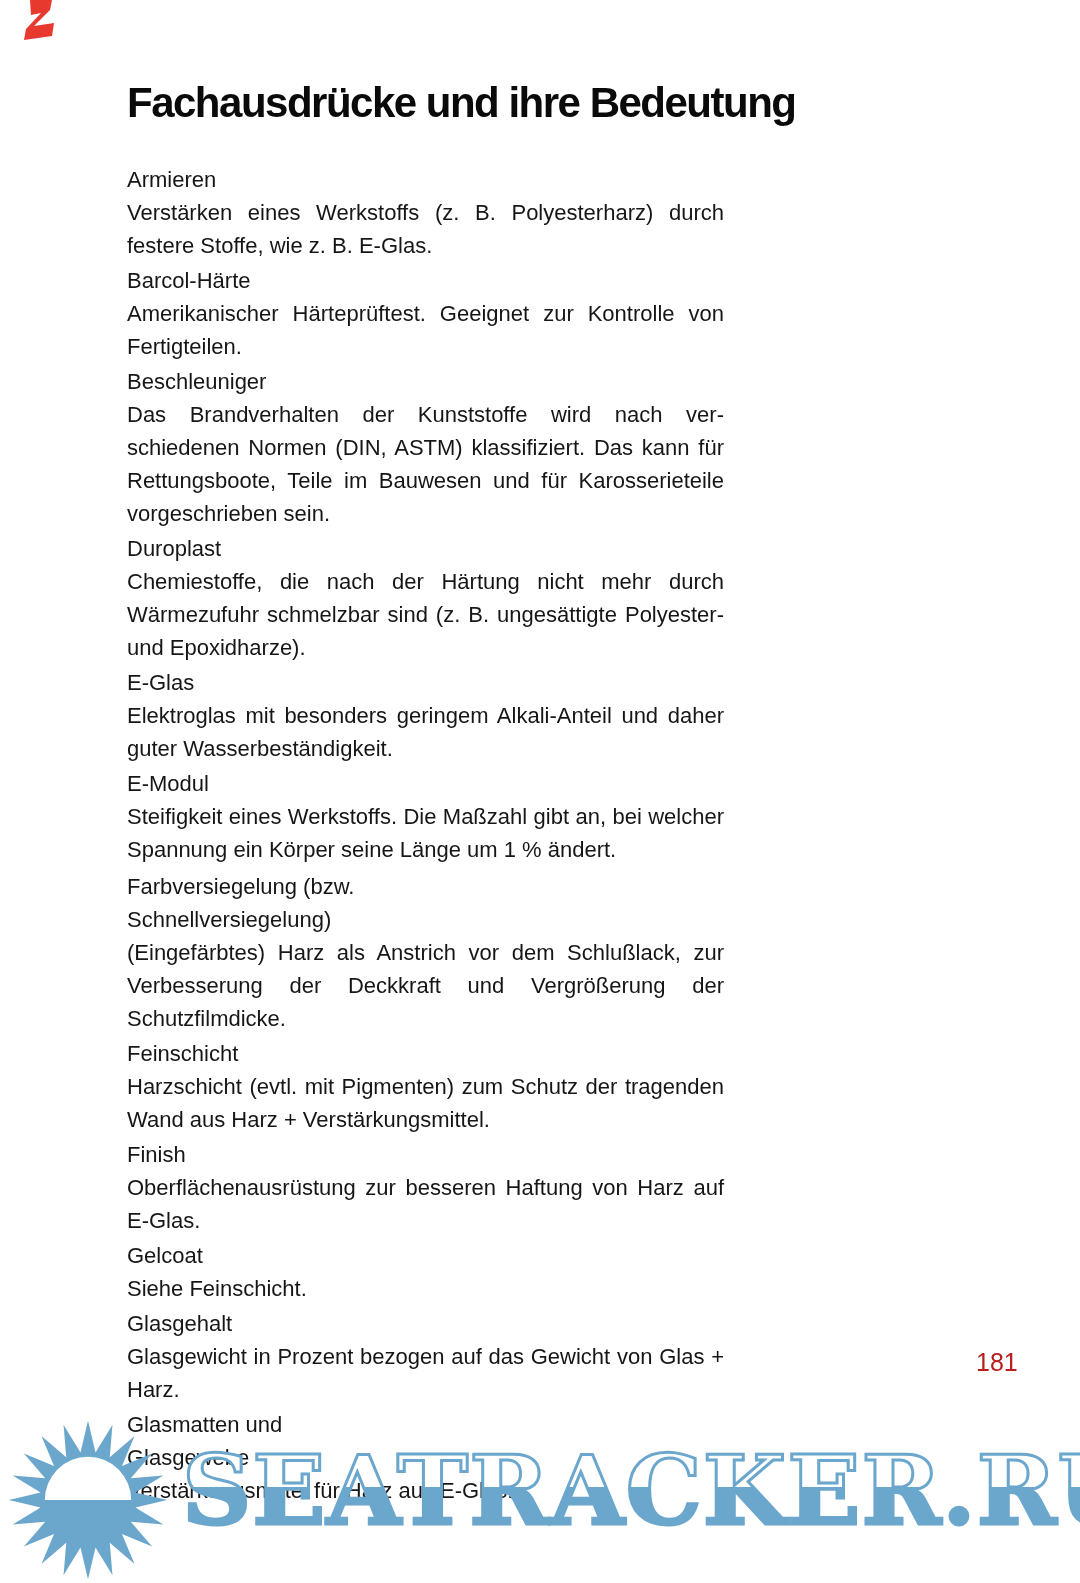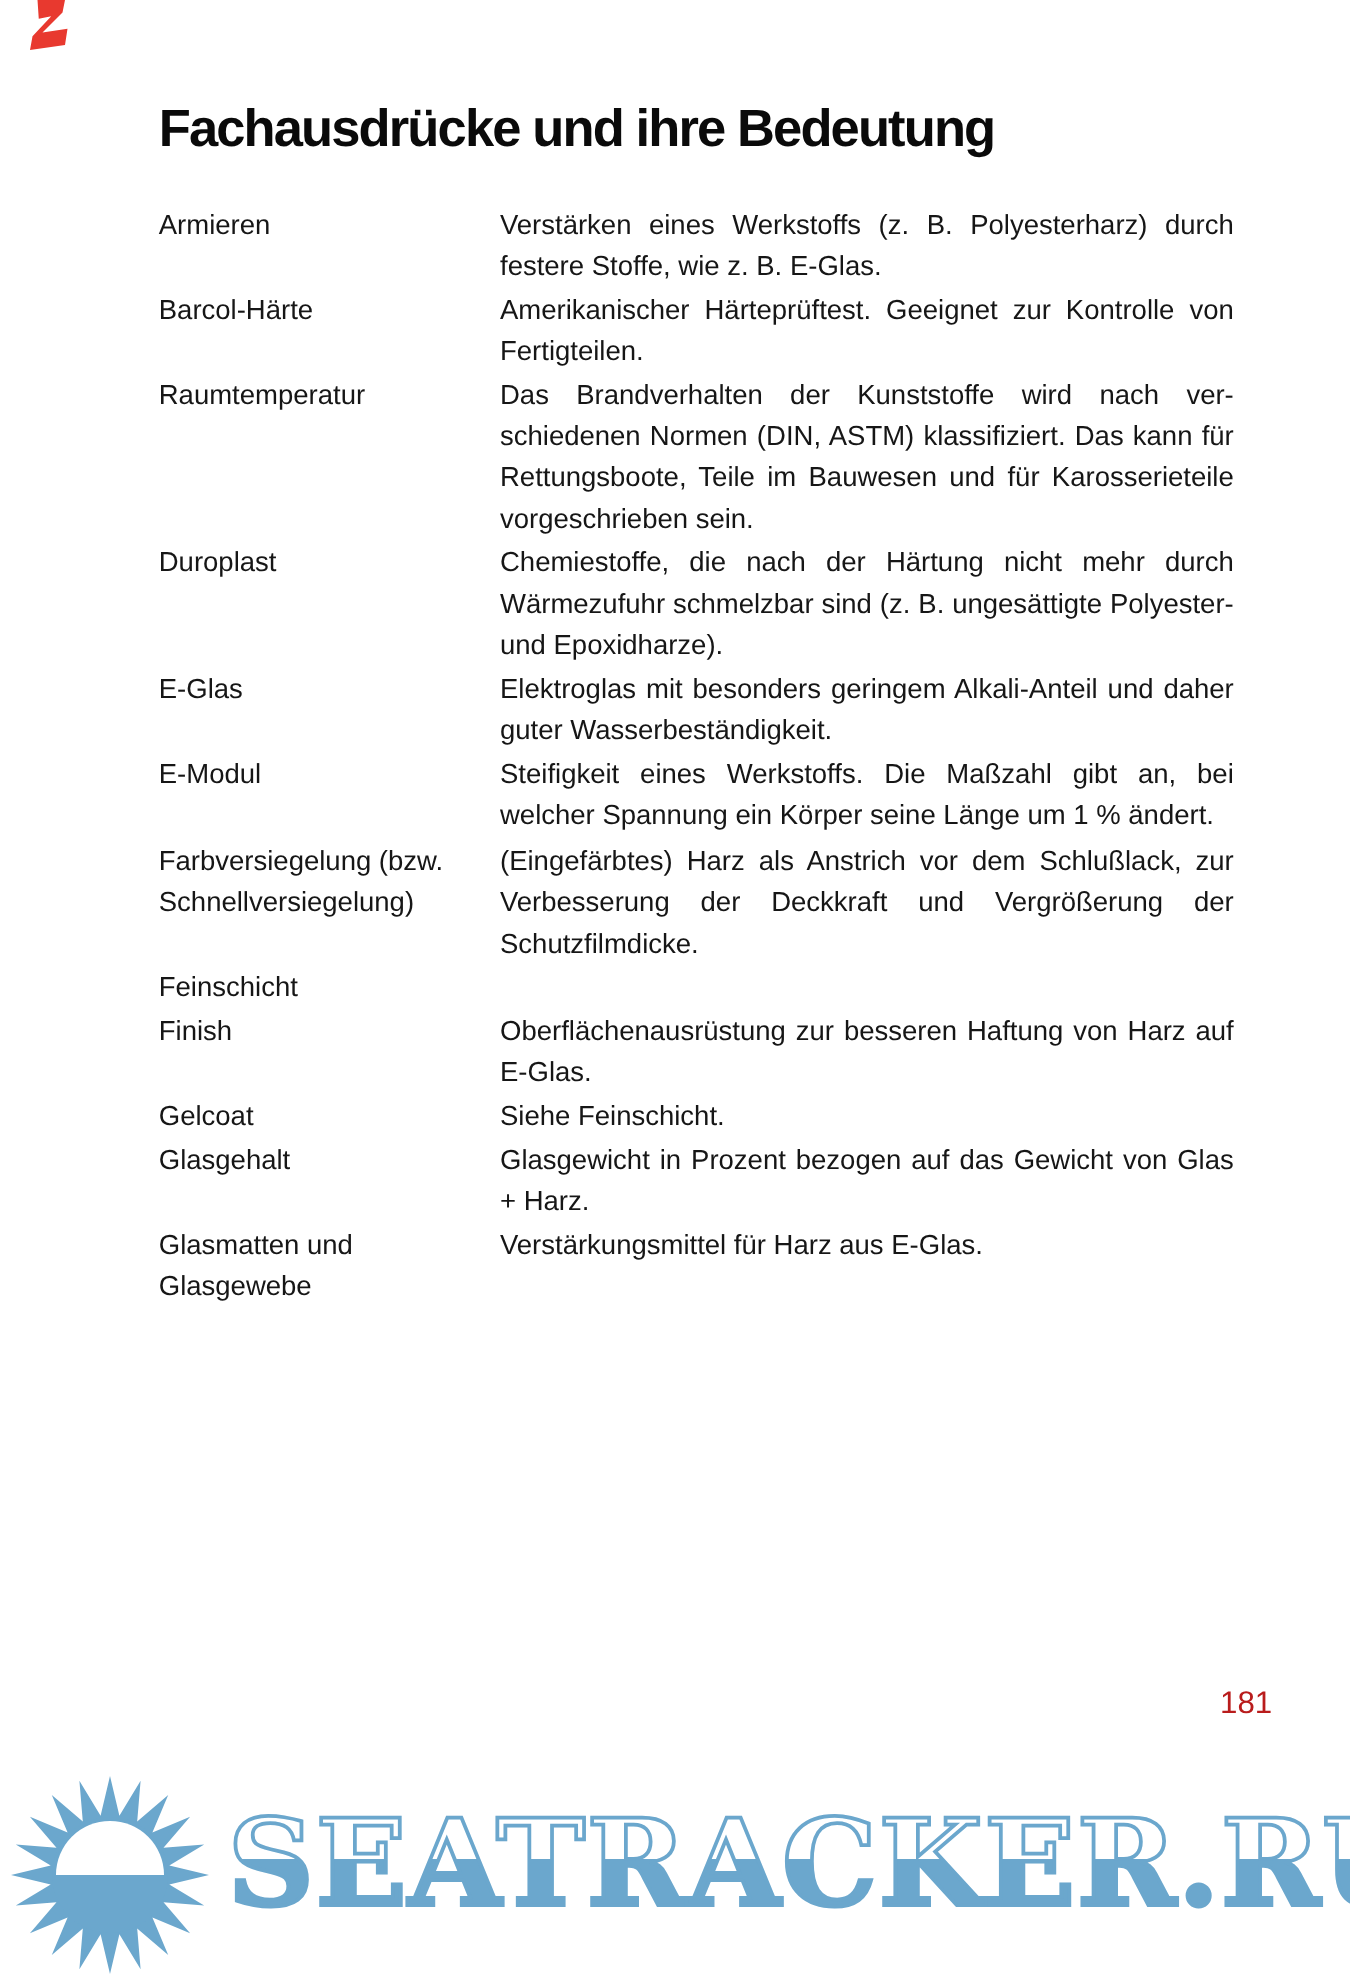--- a/index.html
+++ b/index.html
@@ -24,20 +24,21 @@
     font-weight: 700;
     letter-spacing: -1.5px;
     color: #0a0a0a;
     margin-bottom: 37px;
   }
   .entry {
     display: flex;
     margin-bottom: 2px;
     font-size: 22px;
     line-height: 33px;
+    flex-direction: column;
   }
   .term {
     width: 263px;
     flex-shrink: 0;
     padding-right: 10px;
   }
   .def {
     flex: 1;
     width: 597px;
     text-align: justify;
@@ -94,21 +95,21 @@
 
   <div class="entry">
     <div class="term">Armieren</div>
     <div class="def">Verstärken eines Werkstoffs (z. B. Polyesterharz) durch festere Stoffe, wie z. B. E-Glas.</div>
   </div>
   <div class="entry">
     <div class="term">Barcol-Härte</div>
     <div class="def">Amerikanischer Härteprüftest. Geeignet zur Kontrolle von Fertigteilen.</div>
   </div>
   <div class="entry">
-    <div class="term">Raumtemperatur</div>
+    <div class="term">Beschleuniger</div>
     <div class="def">Das Brandverhalten der Kunststoffe wird nach ver­schiedenen Normen (DIN, ASTM) klassifiziert. Das kann für Rettungsboote, Teile im Bauwesen und für Karosserieteile vorgeschrieben sein.</div>
   </div>
   <div class="entry">
     <div class="term">Duroplast</div>
     <div class="def">Chemiestoffe, die nach der Härtung nicht mehr durch Wärmezufuhr schmelzbar sind (z. B. ungesättigte Po­lyester- und Epoxidharze).</div>
   </div>
   <div class="entry">
     <div class="term">E-Glas</div>
     <div class="def">Elektroglas mit besonders geringem Alkali-Anteil und daher guter Wasserbeständigkeit.</div>
   </div>
@@ -117,20 +118,21 @@
     <div class="def">Steifigkeit eines Werkstoffs. Die Maßzahl gibt an, bei welcher Spannung ein Körper seine Länge um 1 % ändert.</div>
   </div>
   <div class="entry">
   </div>
   <div class="entry">
     <div class="term">Farbversiegelung (bzw. Schnellversiegelung)</div>
     <div class="def">(Eingefärbtes) Harz als Anstrich vor dem Schlußlack, zur Verbesserung der Deckkraft und Vergrößerung der Schutzfilmdicke.</div>
   </div>
   <div class="entry">
     <div class="term">Feinschicht</div>
+    <div class="def">Harzschicht (evtl. mit Pigmenten) zum Schutz der tragenden Wand aus Harz + Verstärkungsmittel.</div>
   </div>
   <div class="entry">
     <div class="term">Finish</div>
     <div class="def">Oberflächenausrüstung zur besseren Haftung von Harz auf E-Glas.</div>
   </div>
   <div class="entry">
     <div class="term">Gelcoat</div>
     <div class="def">Siehe Feinschicht.</div>
   </div>
   <div class="entry">

